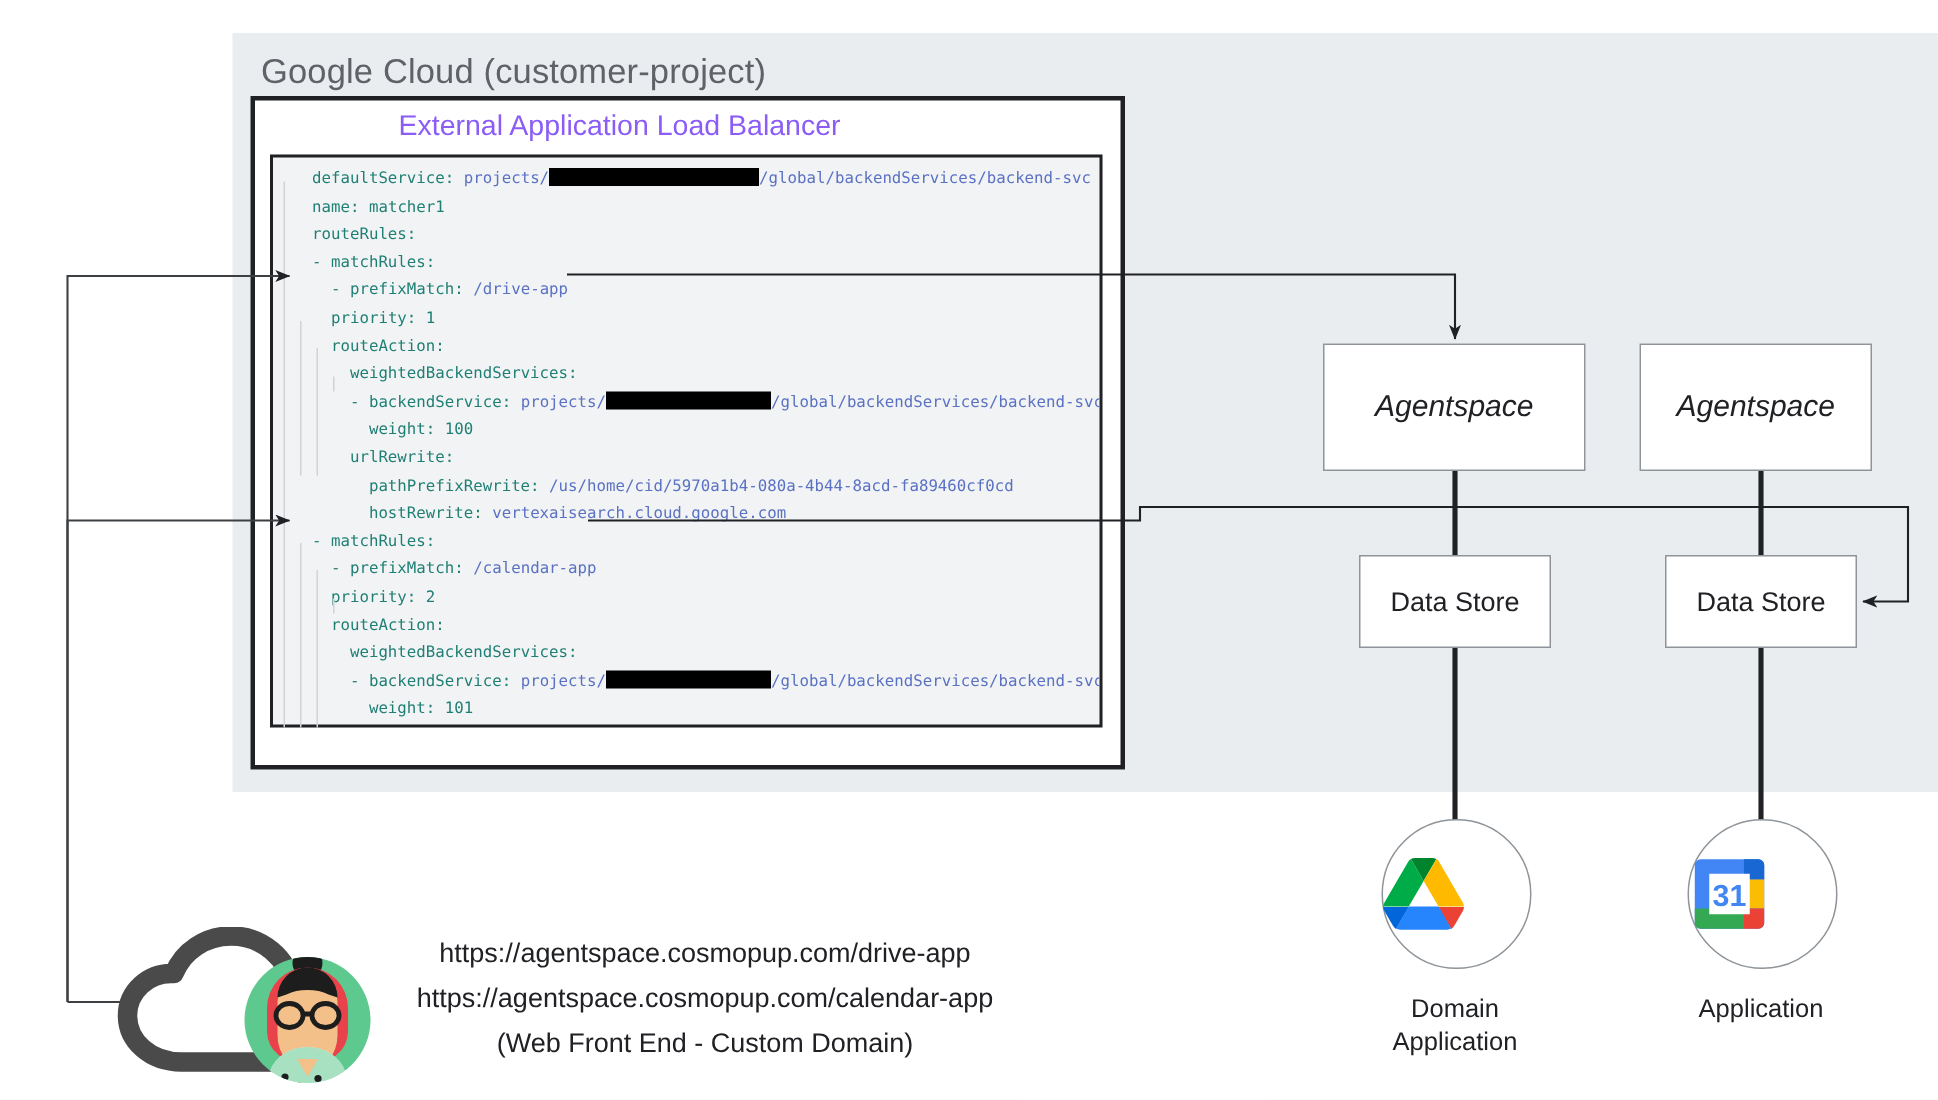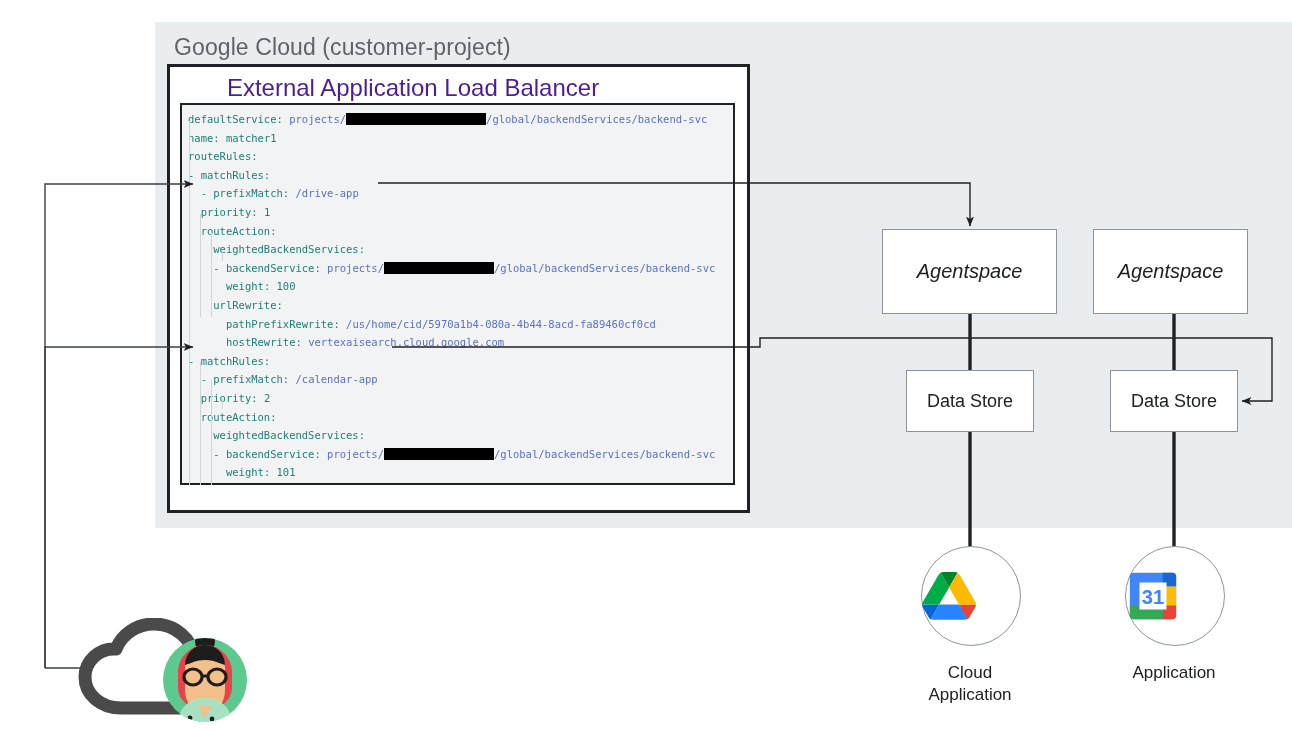--- a/index.html
+++ b/index.html
@@ -21,35 +21,35 @@
     font-size:23px;color:#5f6368;letter-spacing:.1px;white-space:nowrap;
   }
 
   
   .lb-box{
     position:absolute;left:167px;top:64px;width:583px;height:449px;
     background:#ffffff;border:3px solid #202124;box-sizing:border-box;
   }
   .lb-title{
     position:absolute;left:167px;top:74px;width:492px;
-    text-align:center;font-size:24px;color:#4c1d95;
+    text-align:center;font-size:19px;color:#8b5cf6;
   }
 
   
   .code-block{
     position:absolute;left:180px;top:103px;width:555px;height:382px;
     background:#f1f3f4;border:2px solid #202124;box-sizing:border-box;
     overflow:hidden;
   }
   .code-inner{
     position:absolute;left:6px;top:5px;right:0;bottom:0;
     font-family:"DejaVu Sans Mono","Liberation Mono",monospace;
     font-size:10.5px;line-height:18.6px;white-space:pre;
   }
-  .cl{display:block;height:18.6px;position:relative;}
+  .cl{display:block;height:18.6px;position:relative;margin-left:20px;}
   .k{color:#1f7f74;}
   .v{color:#5a71c4;}
   
   .guide{position:absolute;top:0;width:1px;background:#d0d4d7;}
   .g1{left:189px;top:121px;height:364px;}
   .g2{left:200px;top:214px;height:103px;}
   .g3{left:211px;top:232px;height:85px;}
   .g4{left:222px;top:251px;height:10px;}
   .g2b{left:200px;top:362px;height:123px;}
   .g3b{left:211px;top:380px;height:105px;}
@@ -160,21 +160,21 @@
     <svg width="54" height="48" viewBox="0 0 87 78">
       <path d="M6.6 66.85 l3.85 6.65 c0.8 1.4 1.95 2.5 3.3 3.3 l13.75-23.8 H0 c0 1.55 0.4 3.1 1.2 4.5 z" fill="#0066da"></path>
       <path d="M43.65 25 L29.9 1.2 c-1.35 0.8 -2.5 1.9 -3.3 3.3 L1.2 48.15 C0.41 49.52 0 51.08 0 52.65 h27.5 z" fill="#00ac47"></path>
       <path d="M73.55 76.8 c1.35-0.8 2.5-1.9 3.3-3.3 l1.6-2.75 7.65-13.25 c0.8-1.4 1.2-2.95 1.2-4.5 H59.79 l5.85 11.5 z" fill="#ea4335"></path>
       <path d="M43.65 25 L57.4 1.2 C56.05 0.4 54.5 0 52.9 0 H34.4 c-1.6 0-3.15 0.45-4.5 1.2 z" fill="#00832d"></path>
       <path d="M59.8 52.65 H27.5 L13.75 76.45 c1.35 0.8 2.9 1.2 4.5 1.2 h50.8 c1.6 0 3.15-0.45 4.5-1.2 z" fill="#2684fc"></path>
       <path d="M73.4 26.5 L60.75 4.5 c-0.8-1.4-1.95-2.5-3.3-3.3 L43.65 25 L59.8 52.65 h27.45 c0-1.55-0.4-3.1-1.2-4.5 z" fill="#ffba00"></path>
     </svg>
   </div>
   <div class="app-label lbl1">
-    <div>Cloud</div>
+    <div>Domain</div>
     <div>Application</div>
   </div>
 
   <div class="app-circle circ2">
     <svg width="54" height="54" viewBox="0 0 56 56">
       <rect x="4" y="4" width="48" height="48" rx="4" fill="#4285f4"></rect>
       <path d="M38 4 h10 a4 4 0 0 1 4 4 v10 H38 z" fill="#1967d2"></path>
       <path d="M38 18 h14 v20 H38 z" fill="#fbbc04"></path>
       <path d="M38 38 h14 v10 a4 4 0 0 1-4 4 H38 z" fill="#ea4335"></path>
       <path d="M4 38 h34 v14 H8 a4 4 0 0 1-4-4 z" fill="#34a853"></path>
@@ -207,14 +207,19 @@
         <path d="M108 96 a26 22 0 0 1 50 0 l0 14 -50 0 z" fill="#5ec98f" opacity="0.55"></path>
         <circle cx="118" cy="100" r="2.4" fill="#1d1d1d"></circle>
         <circle cx="127" cy="106" r="2.4" fill="#1d1d1d"></circle>
         <circle cx="140" cy="101" r="2.4" fill="#1d1d1d"></circle>
         <circle cx="149" cy="107" r="2.4" fill="#1d1d1d"></circle>
         <path d="M126 88 l7 12 7 -12 z" fill="#f3c08a"></path>
       </g>
     </g>
   </svg>
 
+  <div class="url-block">
+    <div class="url-line">https://agentspace.cosmopup.com/drive-app</div>
+    <div class="url-line">https://agentspace.cosmopup.com/calendar-app</div>
+    <div class="url-sub">(Web Front End - Custom Domain)</div>
+  </div>
 
 </div>
 
 </body></html>

